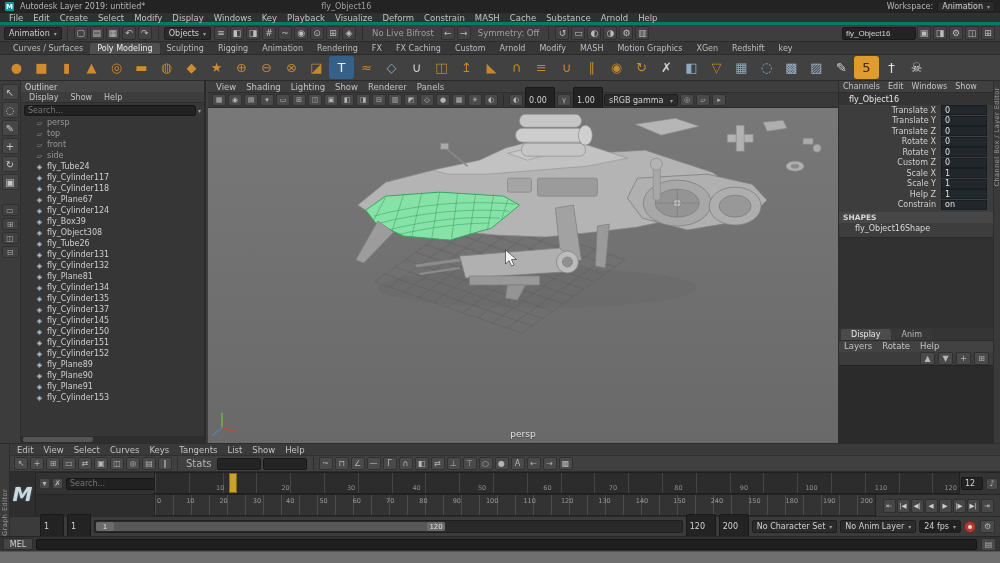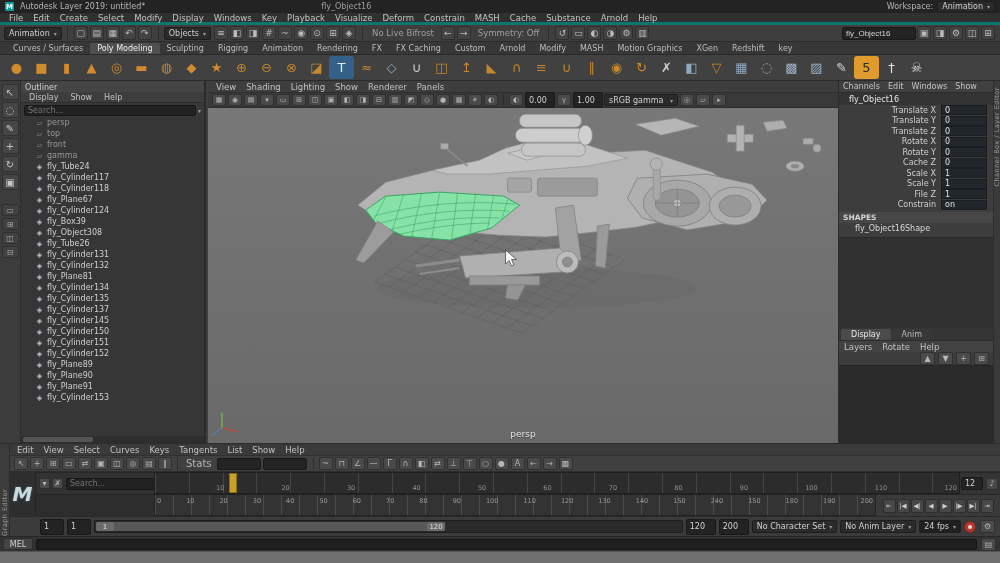--- a/index.html
+++ b/index.html
@@ -6,21 +6,21 @@
 html,body{width:1000px;height:563px}
 body{position:relative;overflow:hidden;background:#3f3f3f;color:#c0c0c0;
      font-family:"DejaVu Sans","Liberation Sans",sans-serif;font-size:8.5px;cursor:default}
 .abs{position:absolute}
 .flex{display:flex;align-items:center}
 .mi{padding:0 5px;white-space:nowrap;color:#c2c2c2}
 .ib{display:inline-flex;align-items:center;justify-content:center;border-radius:2px}
 .tb{width:15px;height:13px;background:#4a4a4a;border:1px solid #303030;margin:0 1px;
     font-size:8px;color:#b5b5b5;display:inline-flex;align-items:center;justify-content:center;border-radius:2px}
 .field{background:#232323;border:1px solid #191919;border-radius:2px;color:#d2d2d2;
-       padding:0 3px;height:16px;display:inline-flex;align-items:center;font-size:8px}
+       padding:0 3px;height:26px;display:inline-flex;align-items:center;font-size:8px}
 .dd{background:#2b2b2b;border:1px solid #1e1e1e;border-radius:2px;padding:0 4px;height:13px;
     display:inline-flex;align-items:center;gap:4px;font-size:8px;color:#cfcfcf;white-space:nowrap}
 .arrow{font-size:6px;color:#9a9a9a}
 .vsep{width:1px;align-self:stretch;background:#2d2d2d;margin:1px 3px}
 .vtext{writing-mode:vertical-rl;transform:rotate(180deg);font-size:6.5px;color:#9b9b9b;letter-spacing:.5px;white-space:nowrap}
 input{outline:none}
 
 
 #titlebar{left:0;top:0;width:1000px;height:13px;background:#232323;display:flex;align-items:center;gap:6px;padding:0 5px;font-size:8px;color:#b5b5b5}
 #maya-badge{width:9px;height:9px;background:#0b9a9a;color:#fff;font-size:7px;font-weight:bold;border-radius:1px}
@@ -71,21 +71,21 @@
 #cb-name{height:12px;display:flex;align-items:center;padding-left:10px;color:#e6e6e6;font-size:8px;background:#343434}
 .cb-row{height:10.5px;display:flex;align-items:center}
 .cb-label{flex:1;text-align:right;padding-right:5px;font-size:8px;color:#cfcfcf}
 .cb-value{width:46px;height:10px;background:#22272c;border:1px solid #1a1e22;margin-right:6px;font-size:8px;color:#e0e0e0;padding-left:3px;display:flex;align-items:center}
 #cb-shapes{height:11px;background:#474747;display:flex;align-items:center;padding-left:4px;font-size:7.5px;font-weight:bold;color:#d6d6d6;margin-top:2px}
 #cb-shape-name{height:11px;display:flex;align-items:center;padding-left:16px;font-size:8px;color:#dadada}
 #cb-gap{flex:1;background:#313131;border-top:1px solid #2a2a2a;margin-top:3px}
 #cb-layertabs{height:12px;display:flex;align-items:flex-end;background:#353535;padding:0 2px;gap:1px}
 .layer-tab{padding:1px 10px;font-size:8px;color:#b9b9b9;background:#383838;border-radius:2px 2px 0 0}
 .layer-tab.active{background:#4b4b4b;color:#e8e8e8}
-#cb-layermenus{height:12px;display:flex;align-items:center;background:#424242;border-top:1px solid #2c2c2c}
+#cb-layermenus{height:12px;display:flex;background:#424242;border-top:1px solid #2c2c2c}
 #cb-layericons{height:13px;display:flex;align-items:center;justify-content:flex-end;background:#3c3c3c;padding:0 3px;gap:1px}
 #cb-layerlist{height:78px;background:#2b2b2b;border-top:1px solid #242424}
 #rightstrip{left:993px;top:81px;width:7px;height:362px;background:#3a3a3a;display:flex;align-items:flex-start;justify-content:center;padding-top:6px;border-left:1px solid #2d2d2d}
 
 
 #gestrip{left:0;top:443px;width:10px;height:93px;background:#3c3c3c;display:flex;justify-content:center;padding-top:4px;border-top:1px solid #2c2c2c;border-right:1px solid #2c2c2c}
 #gemenus{left:10px;top:443px;width:990px;height:12px;background:#3a3a3a;display:flex;align-items:center;padding:0 2px;border-top:1px solid #2c2c2c}
 #getoolbar{left:10px;top:455px;width:990px;height:17px;background:#404040;display:flex;align-items:center;padding:0 3px;gap:1px;border-top:1px solid #303030;border-bottom:1px solid #2b2b2b}
 #getoolbar .tb{width:14px;height:13px}
 #ge-stats-label{color:#b5b5b5;padding:0 4px;font-size:10px}
@@ -323,21 +323,21 @@
         <span class="ol-label">top</span>
       </div>
 
       <div class="ol-item camera">
         <span class="ol-ico"></span>
         <span class="ol-label">front</span>
       </div>
 
       <div class="ol-item camera">
         <span class="ol-ico"></span>
-        <span class="ol-label">gamma</span>
+        <span class="ol-label">side</span>
       </div>
 
       <div class="ol-item mesh">
         <span class="ol-ico"></span>
         <span class="ol-label">fly_Tube24</span>
       </div>
 
       <div class="ol-item mesh">
         <span class="ol-ico"></span>
         <span class="ol-label">fly_Cylinder117</span>
@@ -611,36 +611,36 @@
         <span class="cb-label">Rotate X</span>
         <span class="cb-value">0</span>
       </div>
 
       <div class="cb-row">
         <span class="cb-label">Rotate Y</span>
         <span class="cb-value">0</span>
       </div>
 
       <div class="cb-row">
-        <span class="cb-label">Cache Z</span>
+        <span class="cb-label">Custom Z</span>
         <span class="cb-value">0</span>
       </div>
 
       <div class="cb-row">
         <span class="cb-label">Scale X</span>
         <span class="cb-value">1</span>
       </div>
 
       <div class="cb-row">
         <span class="cb-label">Scale Y</span>
         <span class="cb-value">1</span>
       </div>
 
       <div class="cb-row">
-        <span class="cb-label">File Z</span>
+        <span class="cb-label">Help Z</span>
         <span class="cb-value">1</span>
       </div>
 
       <div class="cb-row">
         <span class="cb-label">Constrain</span>
         <span class="cb-value">on</span>
       </div>
     </div>
   <div id="cb-shapes">SHAPES</div>
   <div id="cb-shape-name">fly_Object16Shape</div>

